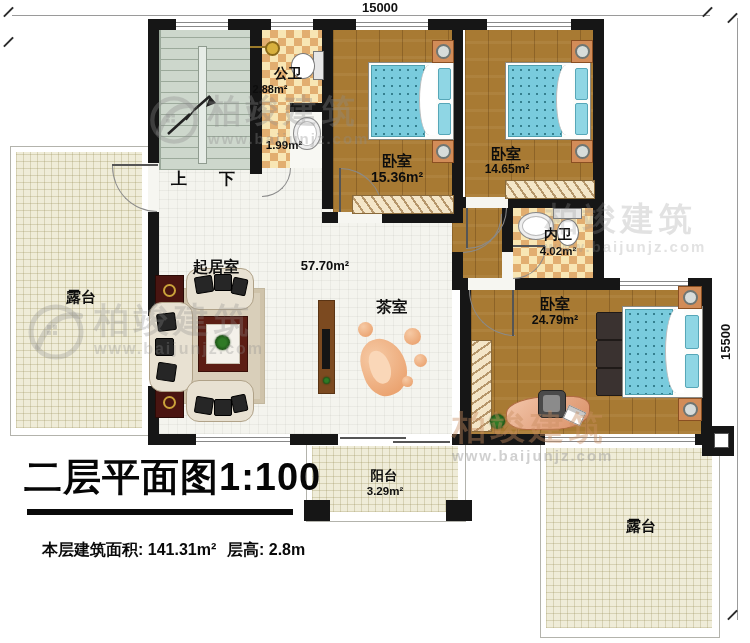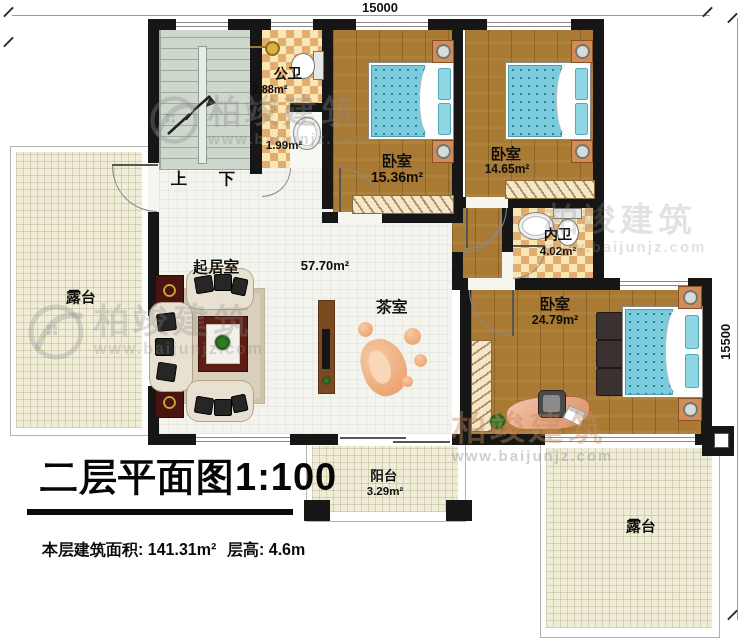--- a/index.html
+++ b/index.html
@@ -330,16 +330,16 @@
       <div class="url" style="font-size:16px">www.baijunjz.com</div>
     </div>
 </div>
 <div class="wm" style="left:452px;top:410px">
   <div>
       <div class="brand" style="font-size:34px;color:rgba(200,140,95,.42)">柏竣建筑</div>
       <div class="url" style="font-size:15px;color:rgba(150,150,150,.45)">www.baijunjz.com</div>
     </div>
 </div>
 
-<div class="title" style="left:40px;top:452px">二层平面图1:100</div>
+<div class="title" style="left:24px;top:452px">二层平面图1:100</div>
 <div class="rule" style="left:27px;top:509px;width:266px;height:6px"></div>
 <div class="info" style="left:42px;top:540px">本层建筑面积: 141.31m²</div>
-<div class="info" style="left:227px;top:540px">层高: 4.6m</div>
+<div class="info" style="left:227px;top:540px">层高: 2.8m</div>
 
 </body></html>

